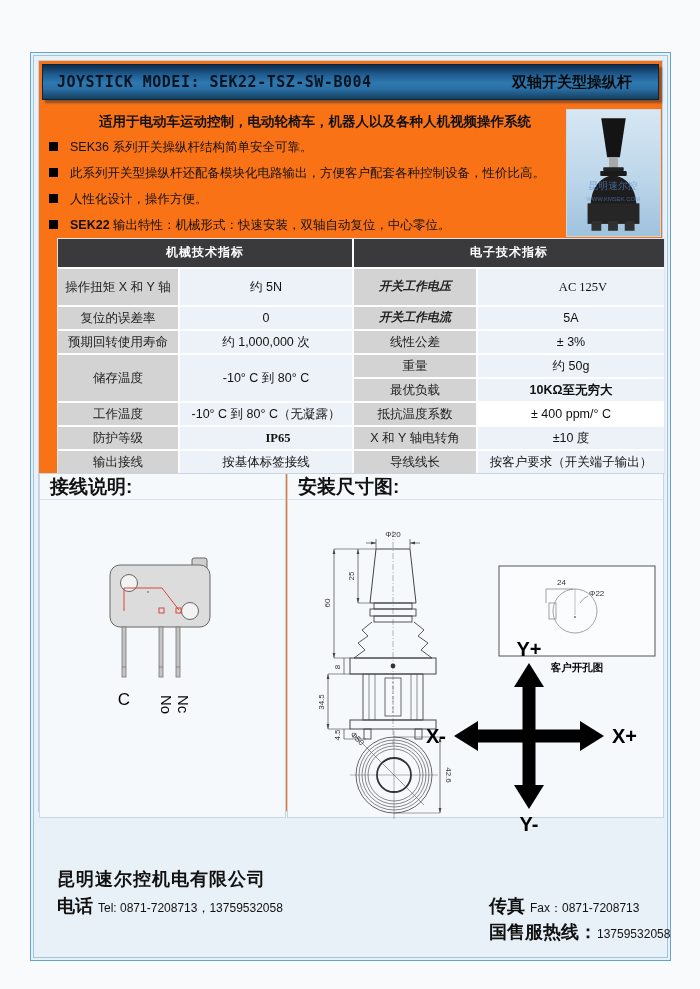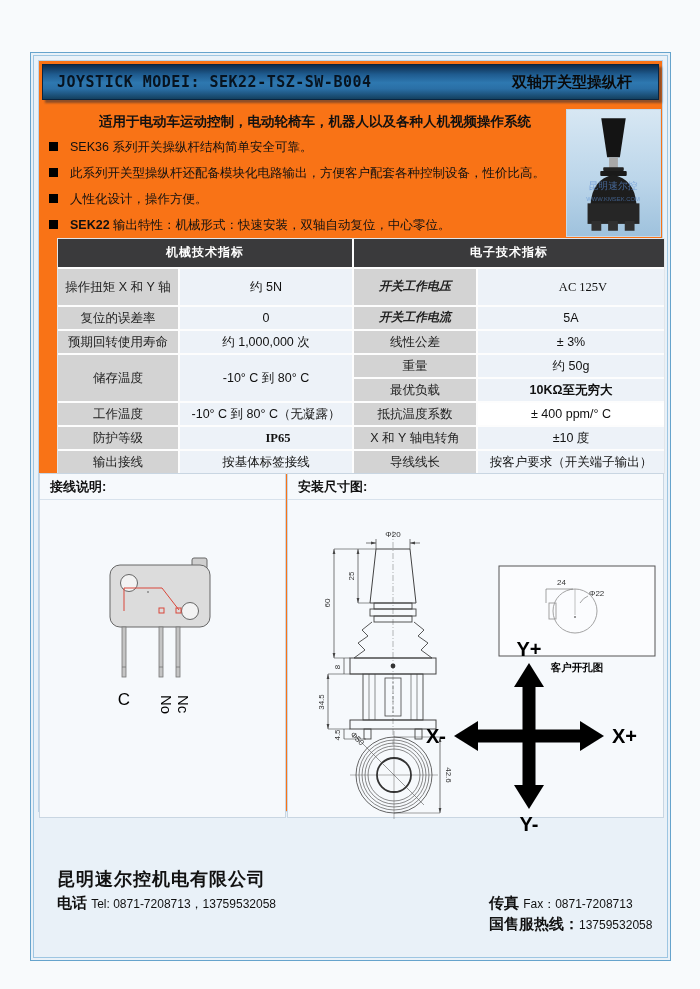--- a/index.html
+++ b/index.html
@@ -63,30 +63,30 @@
   .lbl-italic { font-style:italic; font-family:"Liberation Serif", serif; font-weight:bold; font-size:12px; }
   .val-serif { font-family:"Liberation Serif", serif;padding-left:24px; }
   .val-bold { font-weight:bold; }
   
   .panel {
     position:absolute; background:#f6f9fc; border:1px solid #c9d6e2;
   }
   .panel-left { left:0px; top:412px; width:247px; height:345px; }
   .panel-right { left:248px; top:412px; width:377px; height:345px; }
   .panel-title {
-    height:26px; line-height:26px; padding-left:10px; font-weight:bold; font-size:13px;
+    height:26px; line-height:26px; padding-left:10px; font-weight:bold; font-size:19px;
     border-bottom:1px solid #d8e2ec;
   }
   .panel-body { position:relative;margin-top:23px; }
   
   .footer { position:absolute; left:10px; top:814px; width:622px;margin-left:16px; }
   .footer-company { font-size:18px; font-weight:bold; margin-bottom:3px; letter-spacing:1px; }
   .footer-cols { display:flex; justify-content:space-between; }
   .footer-line { font-size:12px; margin-bottom:2px; }
-  .footer-line b { font-size:15px; }
+  .footer-line b { font-size:18px; }
   .footer-right { width:190px; }
   svg text { font-family:"Liberation Sans", sans-serif; }
   .dim-text { font-size:8px; fill:#333; }
   .axis-label { font-size:20px; font-weight:bold; fill:#000; }
 </style>
 </head>
 <body>
 
 <div class="frame">
   <div class="content-box">

